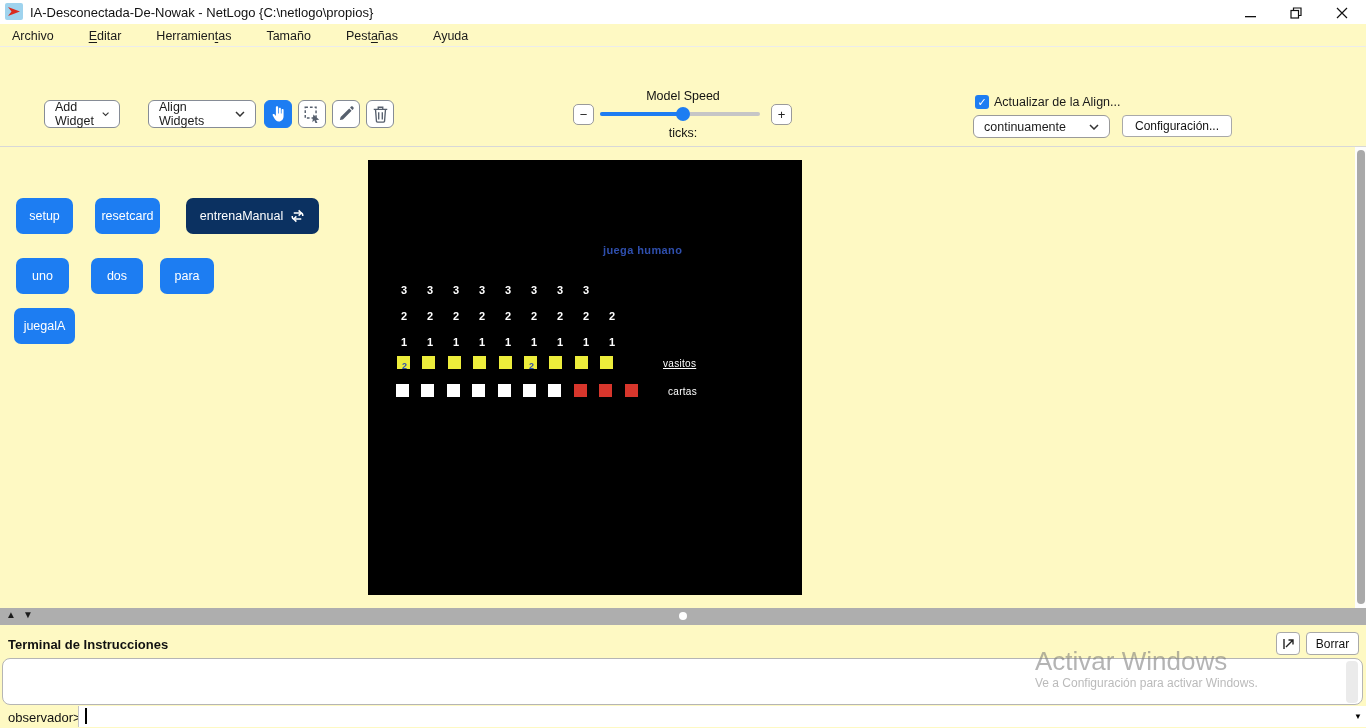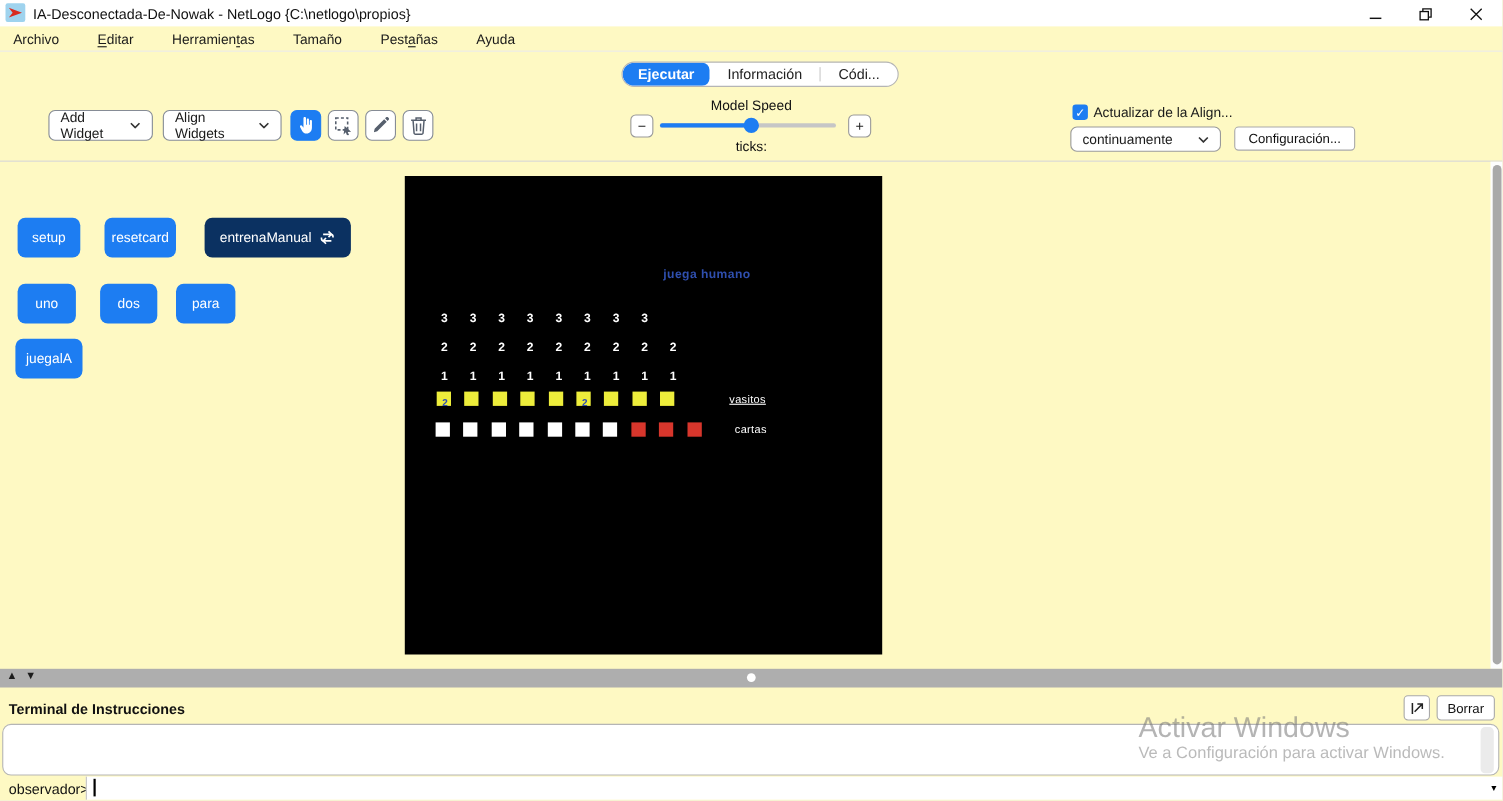--- a/index.html
+++ b/index.html
@@ -66,21 +66,21 @@
   .splitter { position:absolute; left:0; top:608px; width:1366px; height:17px; background:#aeaeae; }
   .split-tri { position:absolute; top:1px; font-size:10px; color:#1c1c1c; }
   .split-dot { position:absolute; left:679px; top:4px; width:8px; height:8px; border-radius:50%; background:#fff; }
 
   
   .term-title { position:absolute; left:8px; top:637px; font-size:13px; font-weight:bold; color:#111; }
   .term-output { position:absolute; left:2px; top:658px; width:1361px; height:47px; background:#fff;
                  border:1px solid #b5b5b5; border-radius:8px; }
   .term-scroll { position:absolute; right:4px; top:2px; width:12px; height:42px; background:#ebebeb; border-radius:4px; }
   .watermark1 { position:absolute; left:1035px; top:646px; font-size:26px; color:rgba(118,118,118,.55); z-index:5; }
-  .watermark2 { position:absolute; left:1035px; top:676px; font-size:15px; color:rgba(140,140,140,.6); z-index:5; }
+  .watermark2 { position:absolute; left:1035px; top:676px; font-size:12px; color:rgba(140,140,140,.6); z-index:5; }
   .prompt { position:absolute; left:8px; top:710px; font-size:13px; color:#111; }
   .cmdline { position:absolute; left:78px; top:706px; width:1272px; height:21px; background:#fff;
              border-left:1px solid #c4c4c4; }
   .caret { position:absolute; left:6px; top:2px; width:2px; height:16px; background:#000; }
   .histbtn { position:absolute; left:1350px; top:706px; width:16px; height:21px; background:#fff;
              display:flex; align-items:center; justify-content:center; font-size:8px; color:#000; }
 
   svg { display:block; }
 </style>
 </head>
@@ -116,28 +116,22 @@
   <div class="menubar" id="menubar">
       <span class="menu-item">Archivo</span>
       <span class="menu-item"><u>E</u>ditar</span>
       <span class="menu-item">Herramien<u>t</u>as</span>
       <span class="menu-item">Tamaño</span>
       <span class="menu-item">Pest<u>a</u>ñas</span>
       <span class="menu-item">Ayuda</span>
     </div>
   <div class="rule" style="top:46px; background:#ececec;"></div>
 
-  <div class="tabpill" id="tabs">
-      <div class="tab active">Ejecutar</div>
-      <div class="tab">Información</div>
-      <div class="tab-divider"></div>
-      <div class="tab">Códi...</div>
-    </div>
-
-  <div class="drop" style="left:44px; top:100px; width:95px;">
+
+  <div class="drop" style="left:44px; top:100px; width:76px;">
     <span>Add Widget</span>
     <svg width="10" height="6" viewBox="0 0 10 6" fill="none" stroke="#333" stroke-width="1.5">
         <path d="M1 1 L5 5 L9 1"></path>
       </svg>
   </div>
   <div class="drop" style="left:148px; top:100px; width:108px;">
     <span>Align Widgets</span>
     <svg width="10" height="6" viewBox="0 0 10 6" fill="none" stroke="#333" stroke-width="1.5">
         <path d="M1 1 L5 5 L9 1"></path>
       </svg>

